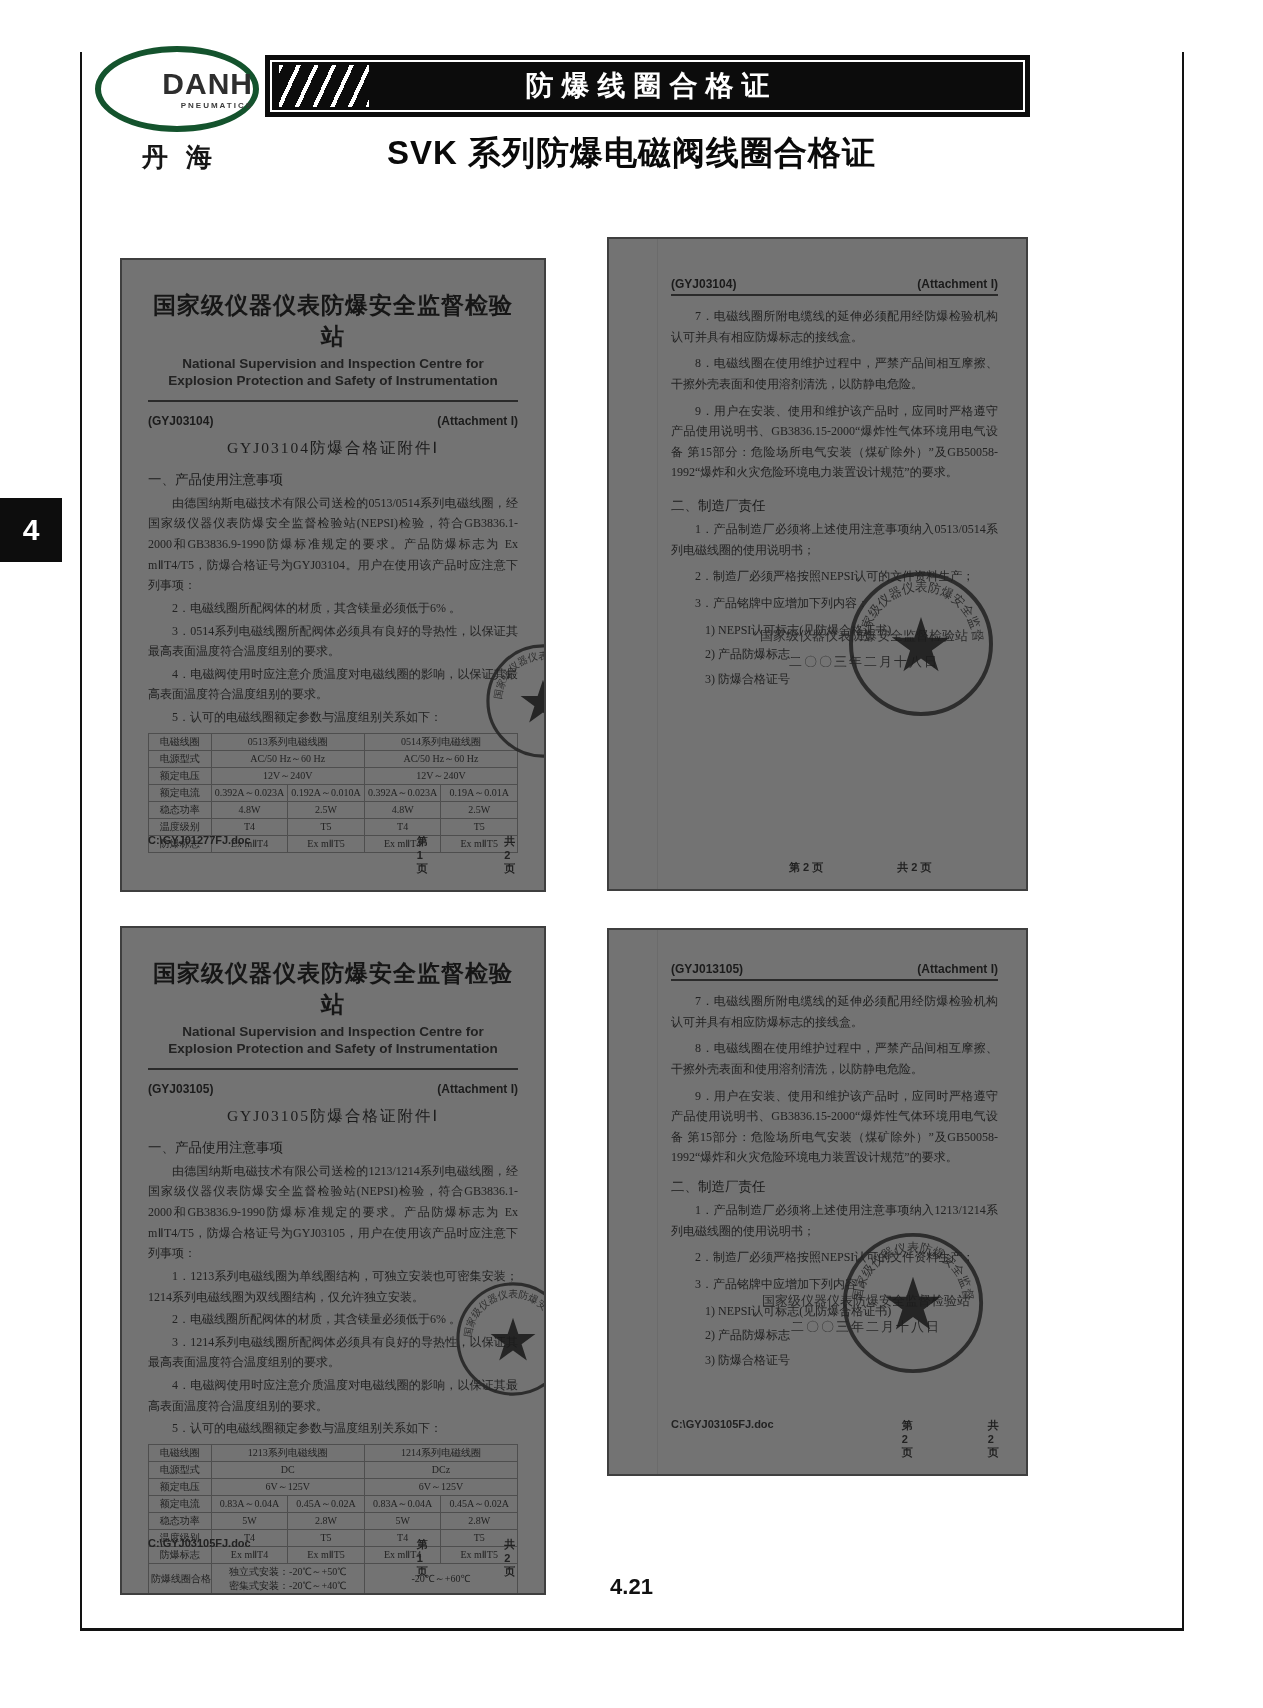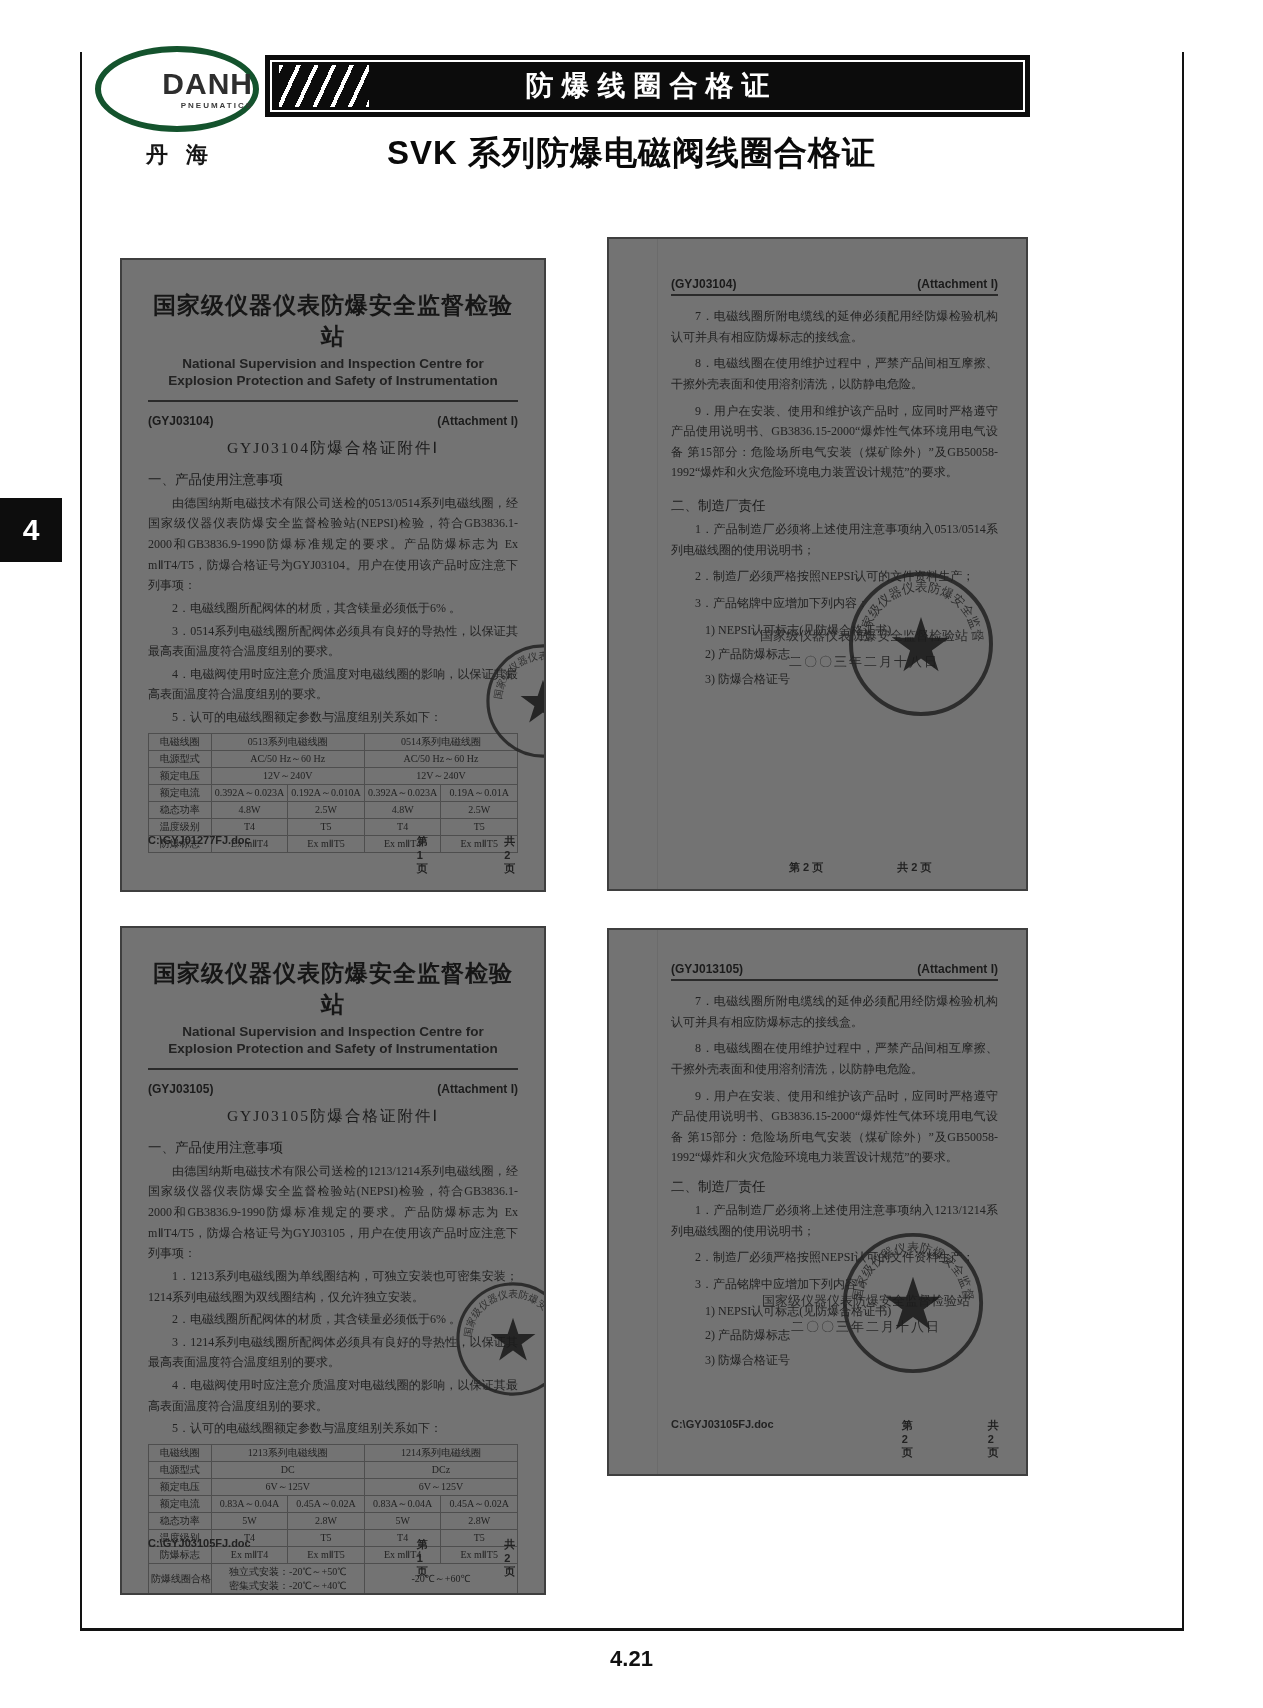--- a/index.html
+++ b/index.html
@@ -3,32 +3,32 @@
 <meta charset="utf-8">
 <style>
   html,body{margin:0;padding:0;background:#e8e8e8;}
   .page{position:relative;width:1263px;height:1708px;background:#ffffff;overflow:hidden;
         font-family:"Liberation Serif",serif;color:#1c1c1c;}
   
   .v-rule{position:absolute;width:2px;background:#121212;}
   .v-rule.left{left:80px;top:52px;height:1578px;}
   .v-rule.right{left:1182px;top:52px;height:1578px;}
   .bottom-rule{position:absolute;left:80px;top:1628px;width:1104px;height:3px;background:#121212;}
-  .page-num{position:absolute;top:1646px;left:0;right:0;text-align:center;
+  .page-num{position:absolute;top:1574px;left:0;right:0;text-align:center;
             font-family:"Liberation Sans",sans-serif;font-weight:bold;font-size:22px;color:#111;}
   .side-tab{position:absolute;left:0;top:498px;width:62px;height:64px;background:#0d0d0d;color:#fff;
             display:flex;align-items:center;justify-content:center;
             font-family:"Liberation Sans",sans-serif;font-weight:bold;font-size:30px;}
   
   .logo{position:absolute;left:92px;top:46px;width:170px;text-align:center;}
   .logo-oval{width:152px;height:74px;border:6px solid #14532d;border-radius:50%;margin:0 auto;
              display:flex;flex-direction:column;align-items:flex-end;justify-content:center;background:#fff;}
   .logo-brand{font-family:"Liberation Sans",sans-serif;font-weight:900;font-size:30px;color:#2e2e2e;letter-spacing:1px;line-height:1;}
   .logo-sub{font-family:"Liberation Sans",sans-serif;font-weight:bold;font-size:8px;color:#3b3b3b;letter-spacing:2px;margin-top:2px;}
-  .logo-cn{margin-top:8px;font-size:22px;font-weight:bold;color:#161616;letter-spacing:18px;text-indent:18px;}
+  .logo-cn{margin-top:8px;font-size:26px;font-weight:bold;color:#161616;letter-spacing:18px;text-indent:18px;}
   
   .banner{position:absolute;left:265px;top:55px;width:765px;height:62px;background:#0c0c0c;}
   .banner-inner{position:absolute;left:5px;top:5px;right:5px;bottom:5px;border:2px solid #fff;
                 display:flex;align-items:center;justify-content:center;}
   .banner-stripes{position:absolute;left:14px;top:10px;width:90px;bottom:10px;
                   background:repeating-linear-gradient(115deg,#fff 0 4px,transparent 4px 16px);}
   .banner-title{color:#fff;font-family:"Liberation Sans",sans-serif;font-weight:bold;
                 font-size:28px;letter-spacing:8px;text-indent:8px;}
   .main-title{position:absolute;top:131px;left:0;right:0;text-align:center;
               font-family:"Liberation Sans",sans-serif;font-weight:900;font-size:33px;color:#0a0a0a;letter-spacing:1px;}

